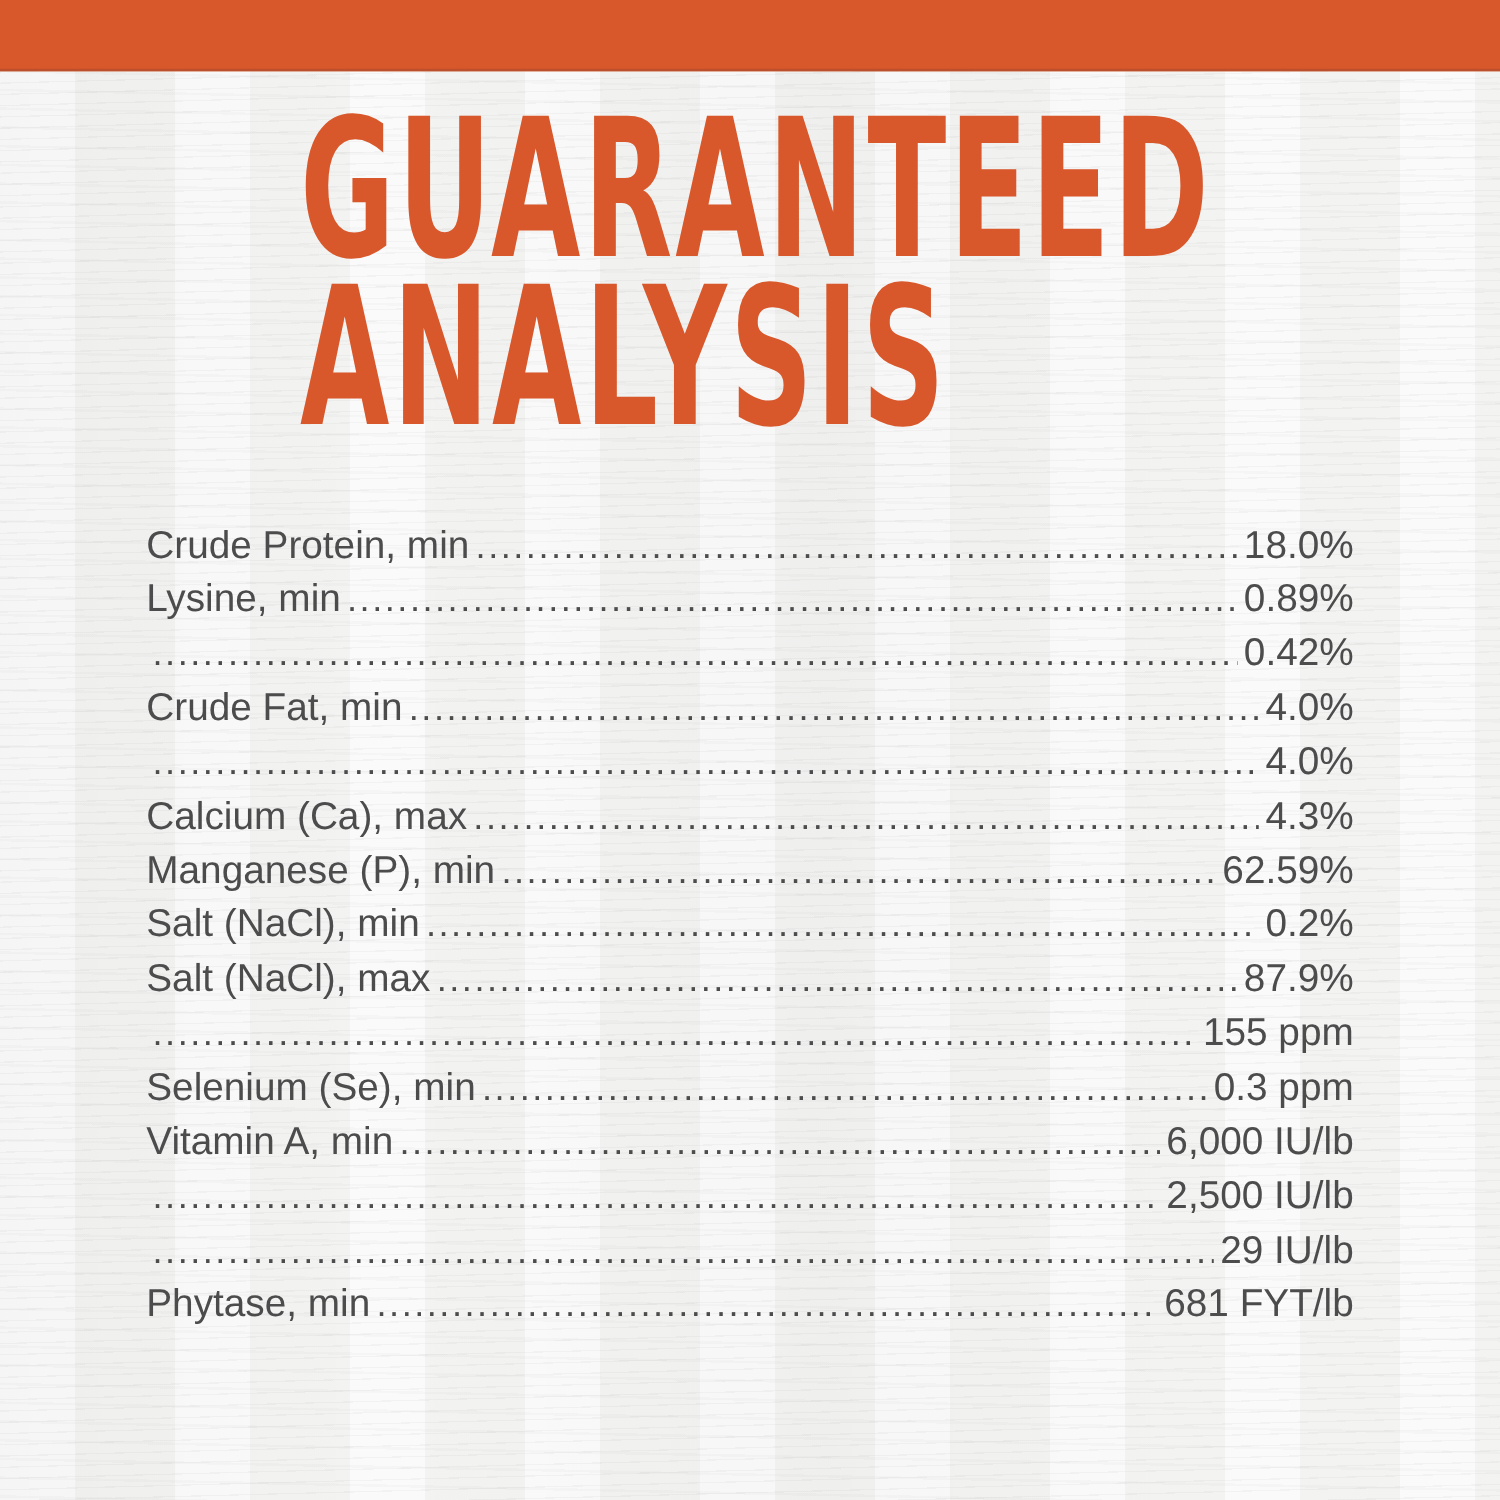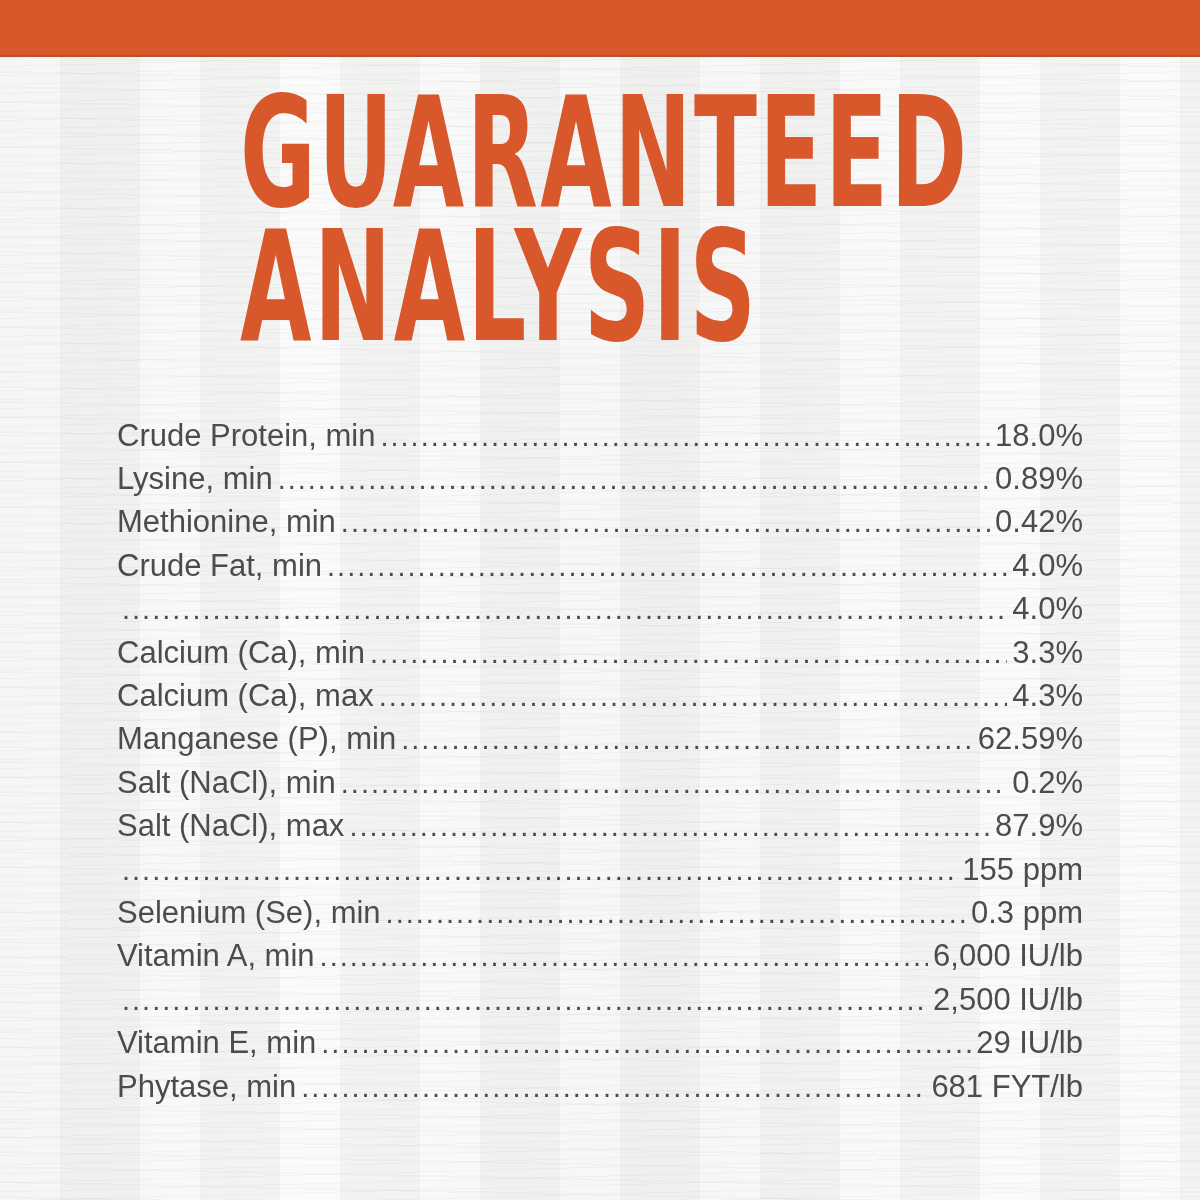--- a/index.html
+++ b/index.html
@@ -94,37 +94,31 @@
       <span class="label">Crude Protein, min</span>
       <span class="leader"></span>
       <span class="value">18.0%</span>
     </div>
     <div class="row">
       <span class="label">Lysine, min</span>
       <span class="leader"></span>
       <span class="value">0.89%</span>
     </div>
     <div class="row">
-      <span class="label">Methionine, min</span>
       <span class="leader"></span>
       <span class="value">0.42%</span>
     </div>
     <div class="row">
       <span class="label">Crude Fat, min</span>
       <span class="leader"></span>
       <span class="value">4.0%</span>
     </div>
     <div class="row">
       <span class="leader"></span>
       <span class="value">4.0%</span>
-    </div>
-    <div class="row">
-      <span class="label">Calcium (Ca), min</span>
-      <span class="leader"></span>
-      <span class="value">3.3%</span>
     </div>
     <div class="row">
       <span class="label">Calcium (Ca), max</span>
       <span class="leader"></span>
       <span class="value">4.3%</span>
     </div>
     <div class="row">
       <span class="label">Manganese (P), min</span>
       <span class="leader"></span>
       <span class="value">62.59%</span>
@@ -151,21 +145,20 @@
     <div class="row">
       <span class="label">Vitamin A, min</span>
       <span class="leader"></span>
       <span class="value">6,000 IU/lb</span>
     </div>
     <div class="row">
       <span class="leader"></span>
       <span class="value">2,500 IU/lb</span>
     </div>
     <div class="row">
-      <span class="label">Vitamin E, min</span>
       <span class="leader"></span>
       <span class="value">29 IU/lb</span>
     </div>
     <div class="row">
       <span class="label">Phytase, min</span>
       <span class="leader"></span>
       <span class="value">681 FYT/lb</span>
     </div>
   </div>
 </div>

